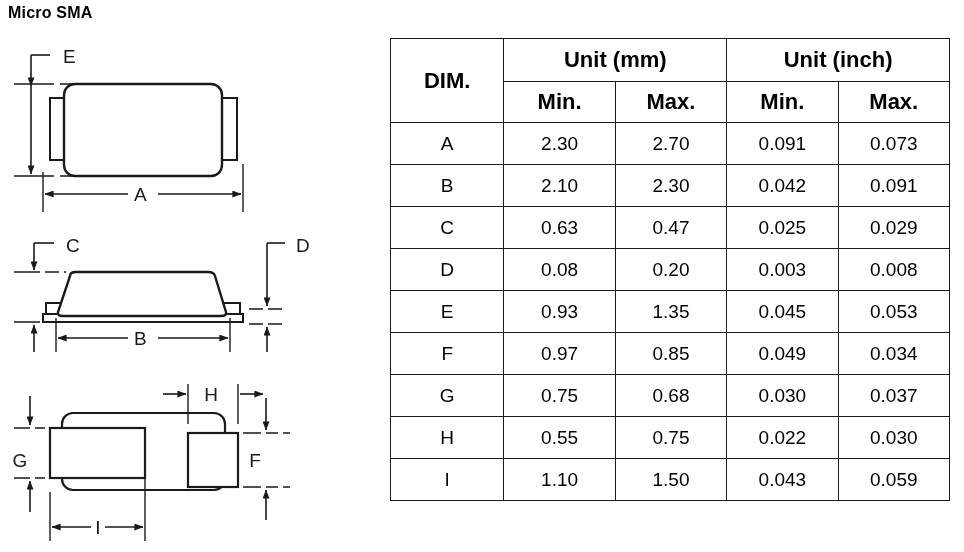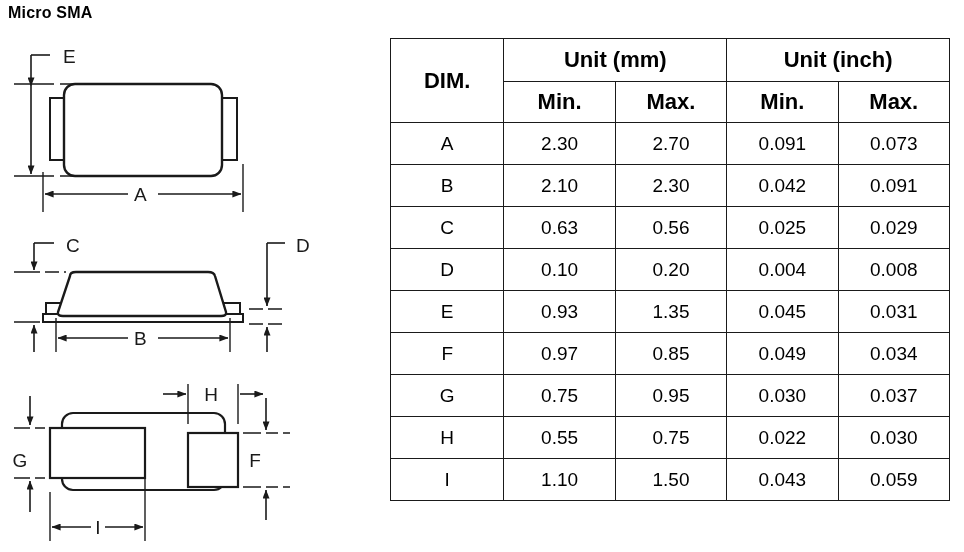--- a/index.html
+++ b/index.html
@@ -223,49 +223,49 @@
         <tr class="data-row">
           <td>B</td>
           <td>2.10</td>
           <td>2.30</td>
           <td>0.042</td>
           <td>0.091</td>
         </tr>
         <tr class="data-row">
           <td>C</td>
           <td>0.63</td>
-          <td>0.56</td>
+          <td>0.47</td>
           <td>0.025</td>
           <td>0.029</td>
         </tr>
         <tr class="data-row">
           <td>D</td>
-          <td>0.10</td>
+          <td>0.08</td>
           <td>0.20</td>
-          <td>0.004</td>
+          <td>0.003</td>
           <td>0.008</td>
         </tr>
         <tr class="data-row">
           <td>E</td>
           <td>0.93</td>
           <td>1.35</td>
           <td>0.045</td>
-          <td>0.031</td>
+          <td>0.053</td>
         </tr>
         <tr class="data-row">
           <td>F</td>
           <td>0.97</td>
           <td>0.85</td>
           <td>0.049</td>
           <td>0.034</td>
         </tr>
         <tr class="data-row">
           <td>G</td>
           <td>0.75</td>
-          <td>0.95</td>
+          <td>0.68</td>
           <td>0.030</td>
           <td>0.037</td>
         </tr>
         <tr class="data-row">
           <td>H</td>
           <td>0.55</td>
           <td>0.75</td>
           <td>0.022</td>
           <td>0.030</td>
         </tr>

